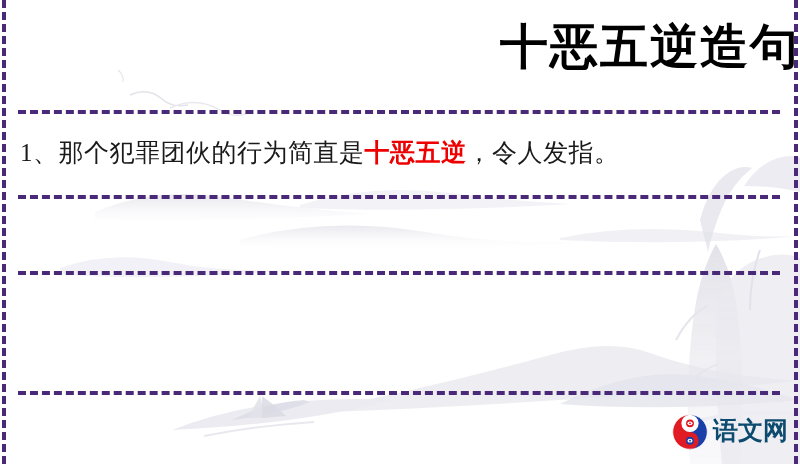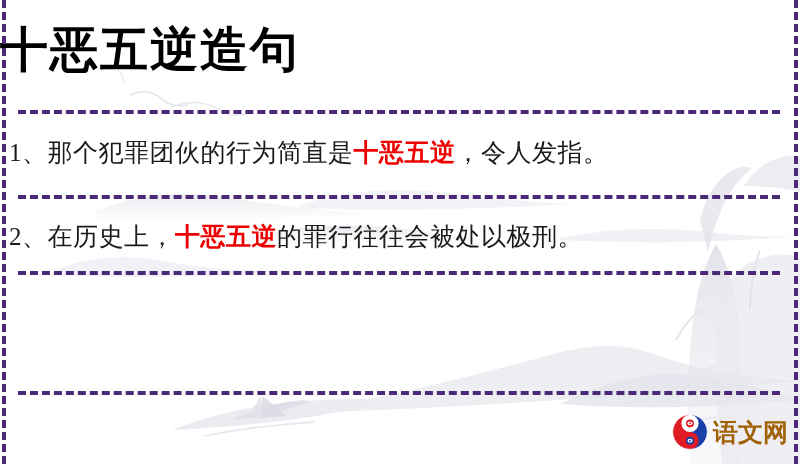--- a/index.html
+++ b/index.html
@@ -51,35 +51,35 @@
     border-top: 4px dashed #4a2a78;
     z-index: 3;
   }
 
   
   .title {
     position: absolute;
     left: 0;
     top: 20px;
     width: 800px;
-    text-align: left;
-    font-family: Liberation Sans, sans-serif;
+    text-align: right;
+    font-family: Liberation Mono, monospace;
     font-size: 48px;
     font-weight: 700;
     letter-spacing: 2px;
     color: #000000;
     line-height: 1.25;
     z-index: 3;
     white-space: nowrap;
   }
 
   
   .sentence {
     position: absolute;
-    left: 9px;
+    left: 20px;
     width: 755px;
     font-family: "Liberation Serif", "DejaVu Serif", serif;
     font-size: 25px;
     line-height: 38px;
     color: #1a1a1a;
     letter-spacing: 0.5px;
     z-index: 3;
   }
   .sentence .kw {
     color: #ee0000;
@@ -91,24 +91,24 @@
     position: absolute;
     left: 672px;
     top: 414px;
     display: flex;
     align-items: center;
     gap: 5px;
     z-index: 5;
   }
   .logo-mark { width: 36px; height: 36px; display: block; }
   .logo-text {
-    font-family: Liberation Sans, sans-serif;
+    font-family: Liberation Mono, monospace;
     font-size: 25px;
     font-weight: 700;
-    color: #a16207;
+    color: #0c4a6e;
     letter-spacing: 0px;
     line-height: 1;
     white-space: nowrap;
   }
 </style>
 </head>
 <body>
 
 <div id="page">
 
@@ -168,23 +168,20 @@
   <div class="title">十恶五逆造句</div>
 
   <div class="sep" style="top:110px;"></div>
 
   <div class="sentence" style="top:134px;">
     <span>1、</span><span>那个犯罪团伙的行为简直是</span><span class="kw">十恶五逆</span><span>，令人发指。</span>
   </div>
 
   <div class="sep" style="top:195px;"></div>
 
-  <div class="sentence" style="top:218px;">
-    <span>2、</span><span>在历史上，</span><span class="kw">十恶五逆</span><span>的罪行往往会被处以极刑。</span>
-  </div>
 
   <div class="sep" style="top:271px;"></div>
 
 
   <div class="sep" style="top:391px;"></div>
 
   <div class="logo">
     <span>
       <svg class="logo-mark" viewBox="0 0 100 100" xmlns="http://www.w3.org/2000/svg" aria-hidden="true">
         <circle cx="50" cy="50" r="48" fill="#ffffff"></circle>

